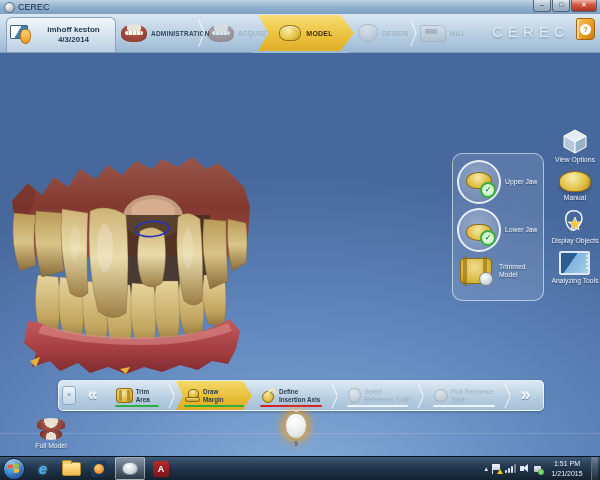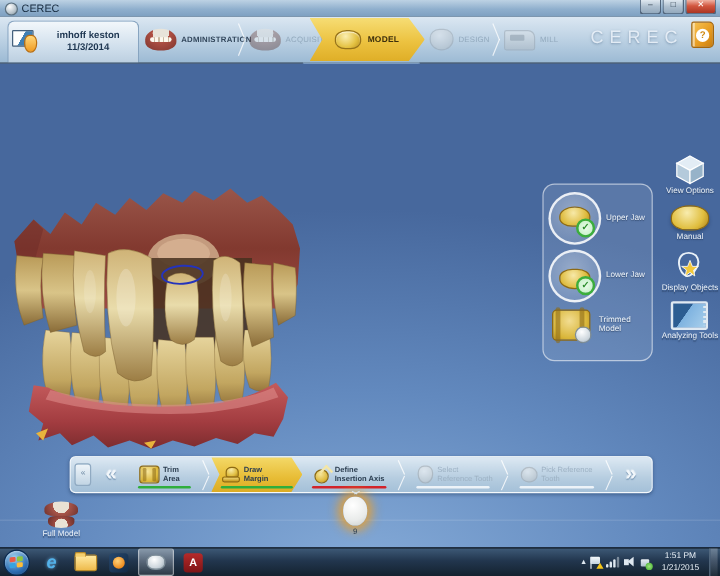--- a/index.html
+++ b/index.html
@@ -280,21 +280,21 @@
   </div>
 
   <div class="navbar">
     <div class="patient-tab">
       <span class="patient-icon">
         <i class="scr"></i>
           <i class="th"></i>
       </span>
       <span class="patient-text">
         <div>imhoff keston</div>
-        <div>11/3/2014</div>
+        <div>4/3/2014</div>
       </span>
     </div>
 
     <div class="phase" style="left:121px;">
       <span class="ph-icon denture"></span>
       <span class="phase-label">ADMINISTRATION</span>
     </div>
 
     <span class="nav-sep" style="left:197px;"></span>
 

